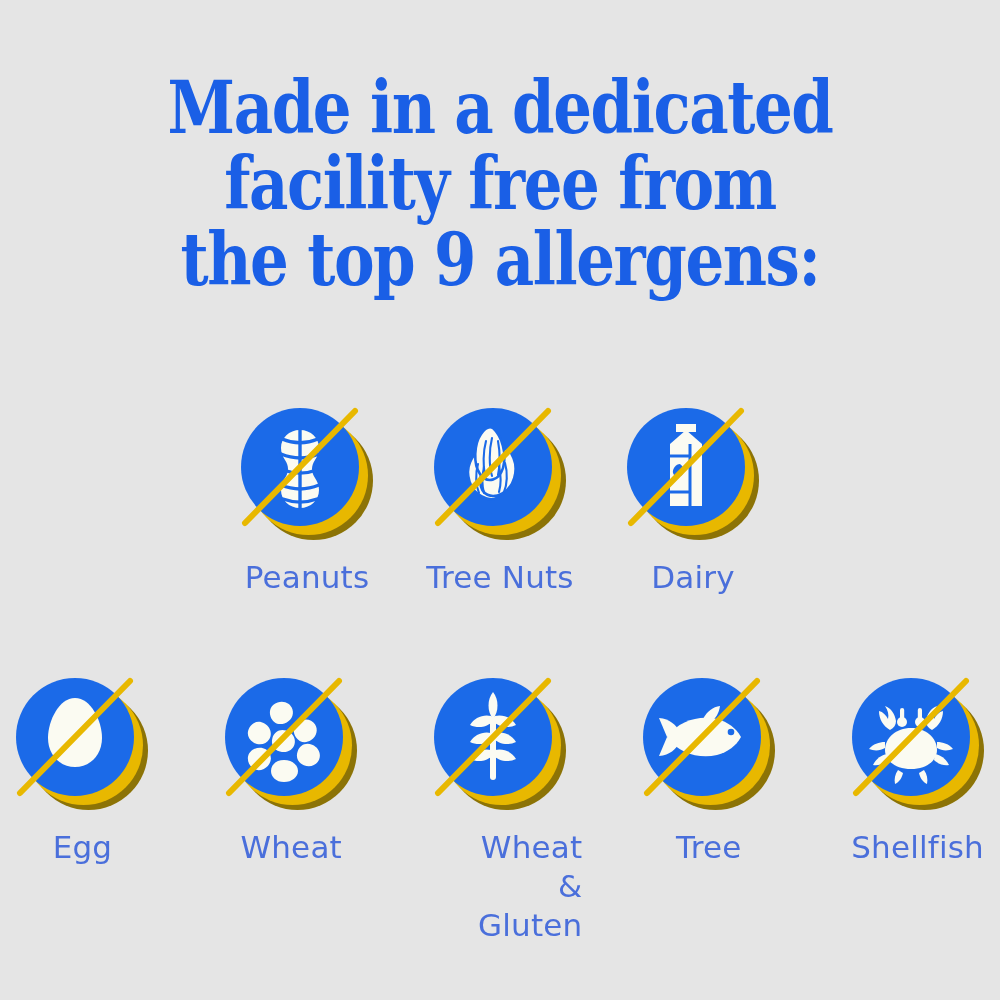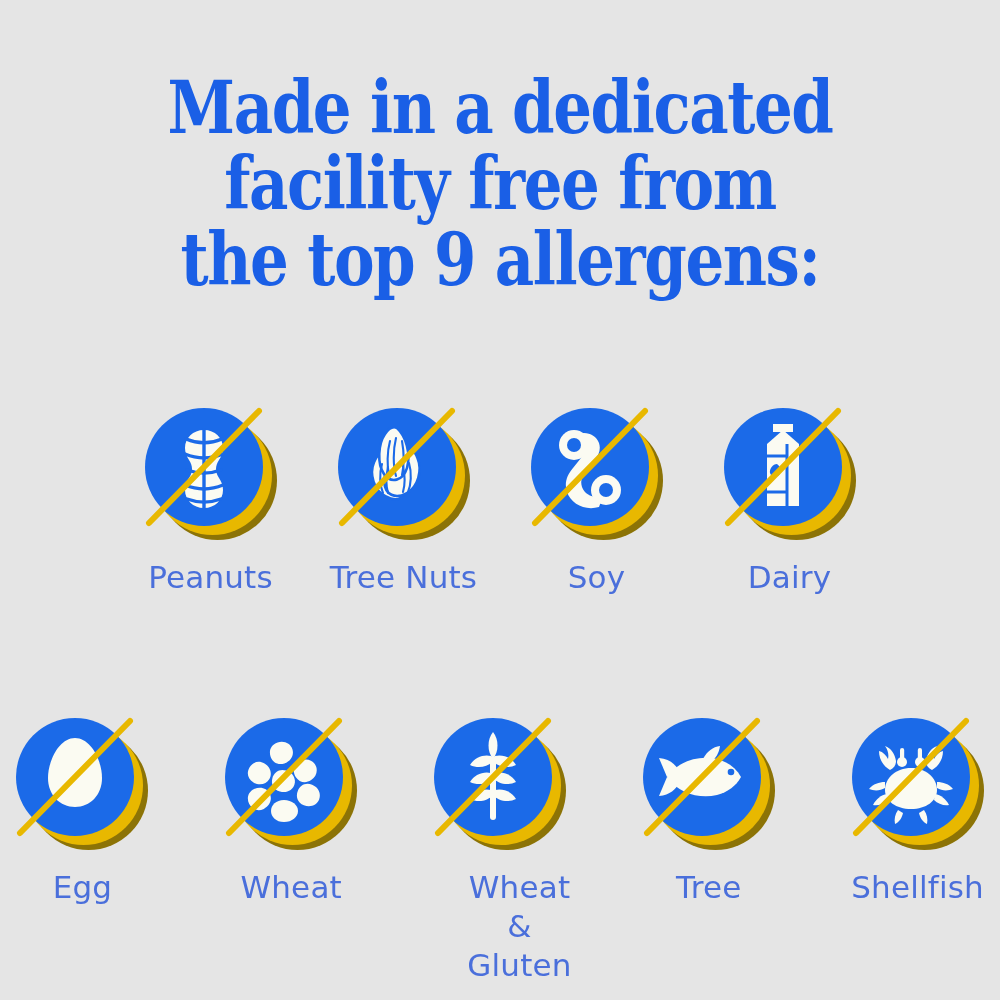--- a/index.html
+++ b/index.html
@@ -46,21 +46,21 @@
   
   .icon-row {
     position: absolute;
     display: flex;
     justify-content: center;
     align-items: flex-start;
     width: 1000px;
     left: 0;
   }
   #row-1 { top: 408px; }
-  #row-2 { top: 718px; gap: 44px; }
+  #row-2 { top: 678px; gap: 44px; }
 
   .allergen-cell {
     position: relative;
     display: flex;
     flex-direction: column;
     align-items: center;
   }
   #row-1 .allergen-cell { width: 193px; }
   #row-2 .allergen-cell { width: 186px; }
 
@@ -115,21 +115,21 @@
     left: -5px;
     top: -5px;
     width: 128px;
     height: 128px;
     pointer-events: none;
   }
   .badge-slash svg { display: block; width: 128px; height: 128px; }
 
   .allergen-label {
     margin-top: 18px;
-    text-align: center;
+    text-align: right;
     color: #4A6FDB;
     font-family: "DejaVu Sans", "Liberation Sans", sans-serif;
     font-size: 31px;
     font-weight: 500;
     line-height: 39px;
     letter-spacing: 0.2px;
     white-space: pre-line;
   }
 </style>
 </head>
@@ -195,46 +195,20 @@
     </g>
             </svg>
   </div>
   <div class="badge-slash">
     <svg viewBox="0 0 128 128" xmlns="http://www.w3.org/2000/svg">
       <line x1="9" y1="120" x2="119" y2="8" stroke="#E8B800" stroke-width="6" stroke-linecap="round"></line>
     </svg>
   </div>
         </div>
         <div class="allergen-label" style="color: rgb(74, 111, 219);">Tree Nuts</div>
-      </div>
-      <div class="allergen-cell">
-        <div class="badge-wrap">
-  <div class="badge-shadow" style="background: rgb(140, 115, 6);"></div>
-  <div class="badge-ring" style="background: rgb(232, 184, 0);"></div>
-  <div class="badge-disc" style="background: rgb(27, 106, 232);"></div>
-  <div class="badge-glyph">
-    <svg viewBox="0 0 118 118" xmlns="http://www.w3.org/2000/svg">
-    <g fill="#FBFBF2">
-      <path d="M47 26c9-3 18 1 21 9 2 6 0 12-4 17l-9 11c-4 5-6 10-4 16 3 8 12 12 21 9l-4 11c-14 4-28-3-32-15-3-9 0-17 6-24l8-10c4-5 5-9 4-13-2-6-9-9-16-7z"></path>
-      <circle cx="43" cy="37" r="15"></circle>
-      <circle cx="75" cy="82" r="15"></circle>
-    </g>
-    <g fill="#1B6AE8">
-      <circle cx="43" cy="37" r="7"></circle>
-      <circle cx="75" cy="82" r="7"></circle>
-    </g>
-            </svg>
-  </div>
-  <div class="badge-slash">
-    <svg viewBox="0 0 128 128" xmlns="http://www.w3.org/2000/svg">
-      <line x1="9" y1="120" x2="119" y2="8" stroke="#E8B800" stroke-width="6" stroke-linecap="round"></line>
-    </svg>
-  </div>
-        </div>
-        <div class="allergen-label" style="color: rgb(74, 111, 219);">Soy</div>
       </div>
       <div class="allergen-cell">
         <div class="badge-wrap">
   <div class="badge-shadow" style="background: rgb(140, 115, 6);"></div>
   <div class="badge-ring" style="background: rgb(232, 184, 0);"></div>
   <div class="badge-disc" style="background: rgb(27, 106, 232);"></div>
   <div class="badge-glyph">
     <svg viewBox="0 0 118 118" xmlns="http://www.w3.org/2000/svg">
     <g fill="#FBFBF2">
       <path d="M43 36h32v62H43z"></path>

